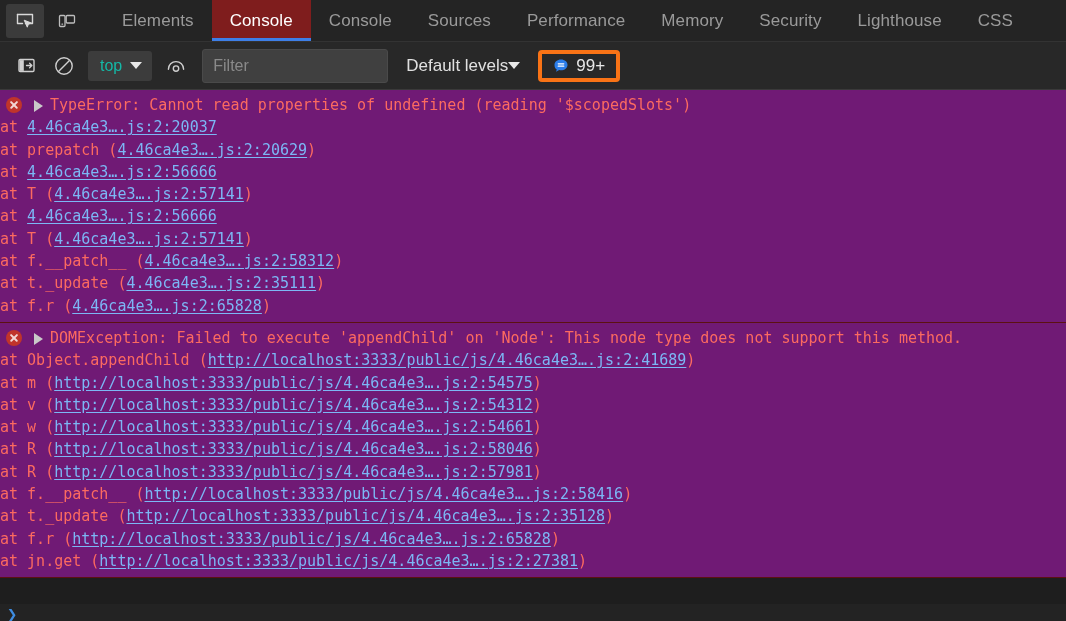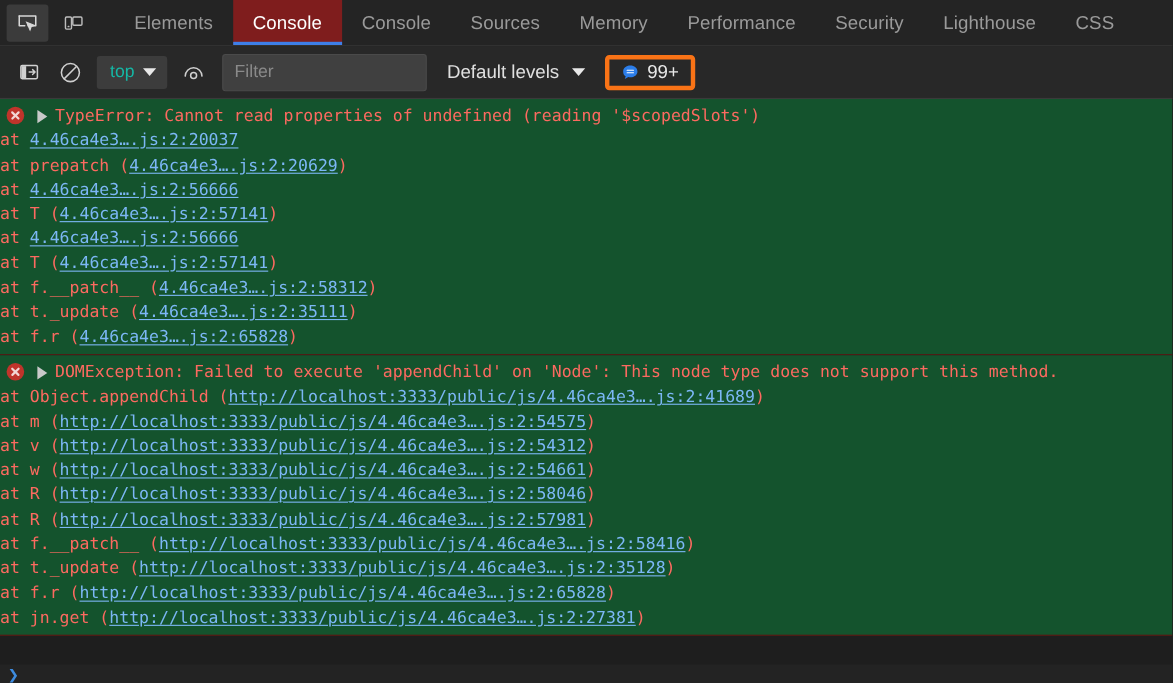--- a/index.html
+++ b/index.html
@@ -144,21 +144,21 @@
     flex: none;
   }
   .filter-input .ph {
     font-size: 16px;
     color: #8a8a8a;
   }
 
   .levels {
     display: flex;
     align-items: center;
-    gap: 12px;
+    gap: 0;
     margin-left: 16px;
     flex: none;
   }
   .levels .lv-label {
     font-size: 17px;
     color: #e0e0e0;
   }
 
   .msgcount {
     height: 32px;
@@ -178,21 +178,21 @@
 
   
   .console-body {
     flex: 1;
     background: #1e1e1e;
     overflow: hidden;
     position: relative;
   }
 
   .err-group {
-    background: #14532d;
+    background: #701a75;
     border-bottom: 1px solid #5c1111;
     padding: 4px 0 5px 0;
     font-family: "DejaVu Sans Mono", "Liberation Mono", monospace;
     font-size: 15px;
     line-height: 22.3px;
   }
 
   .err-head {
     display: flex;
     align-items: flex-start;
@@ -295,24 +295,24 @@
       <div class="tab selected">
           <span>Console</span>
         </div>
       <div class="tab">
           <span>Console</span>
         </div>
       <div class="tab">
           <span>Sources</span>
         </div>
       <div class="tab">
+          <span>Performance</span>
+        </div>
+      <div class="tab">
           <span>Memory</span>
-        </div>
-      <div class="tab">
-          <span>Performance</span>
         </div>
       <div class="tab">
           <span>Security</span>
         </div>
       <div class="tab">
           <span>Lighthouse</span>
         </div>
       <div class="tab">
           <span>CSS</span>
         </div>

